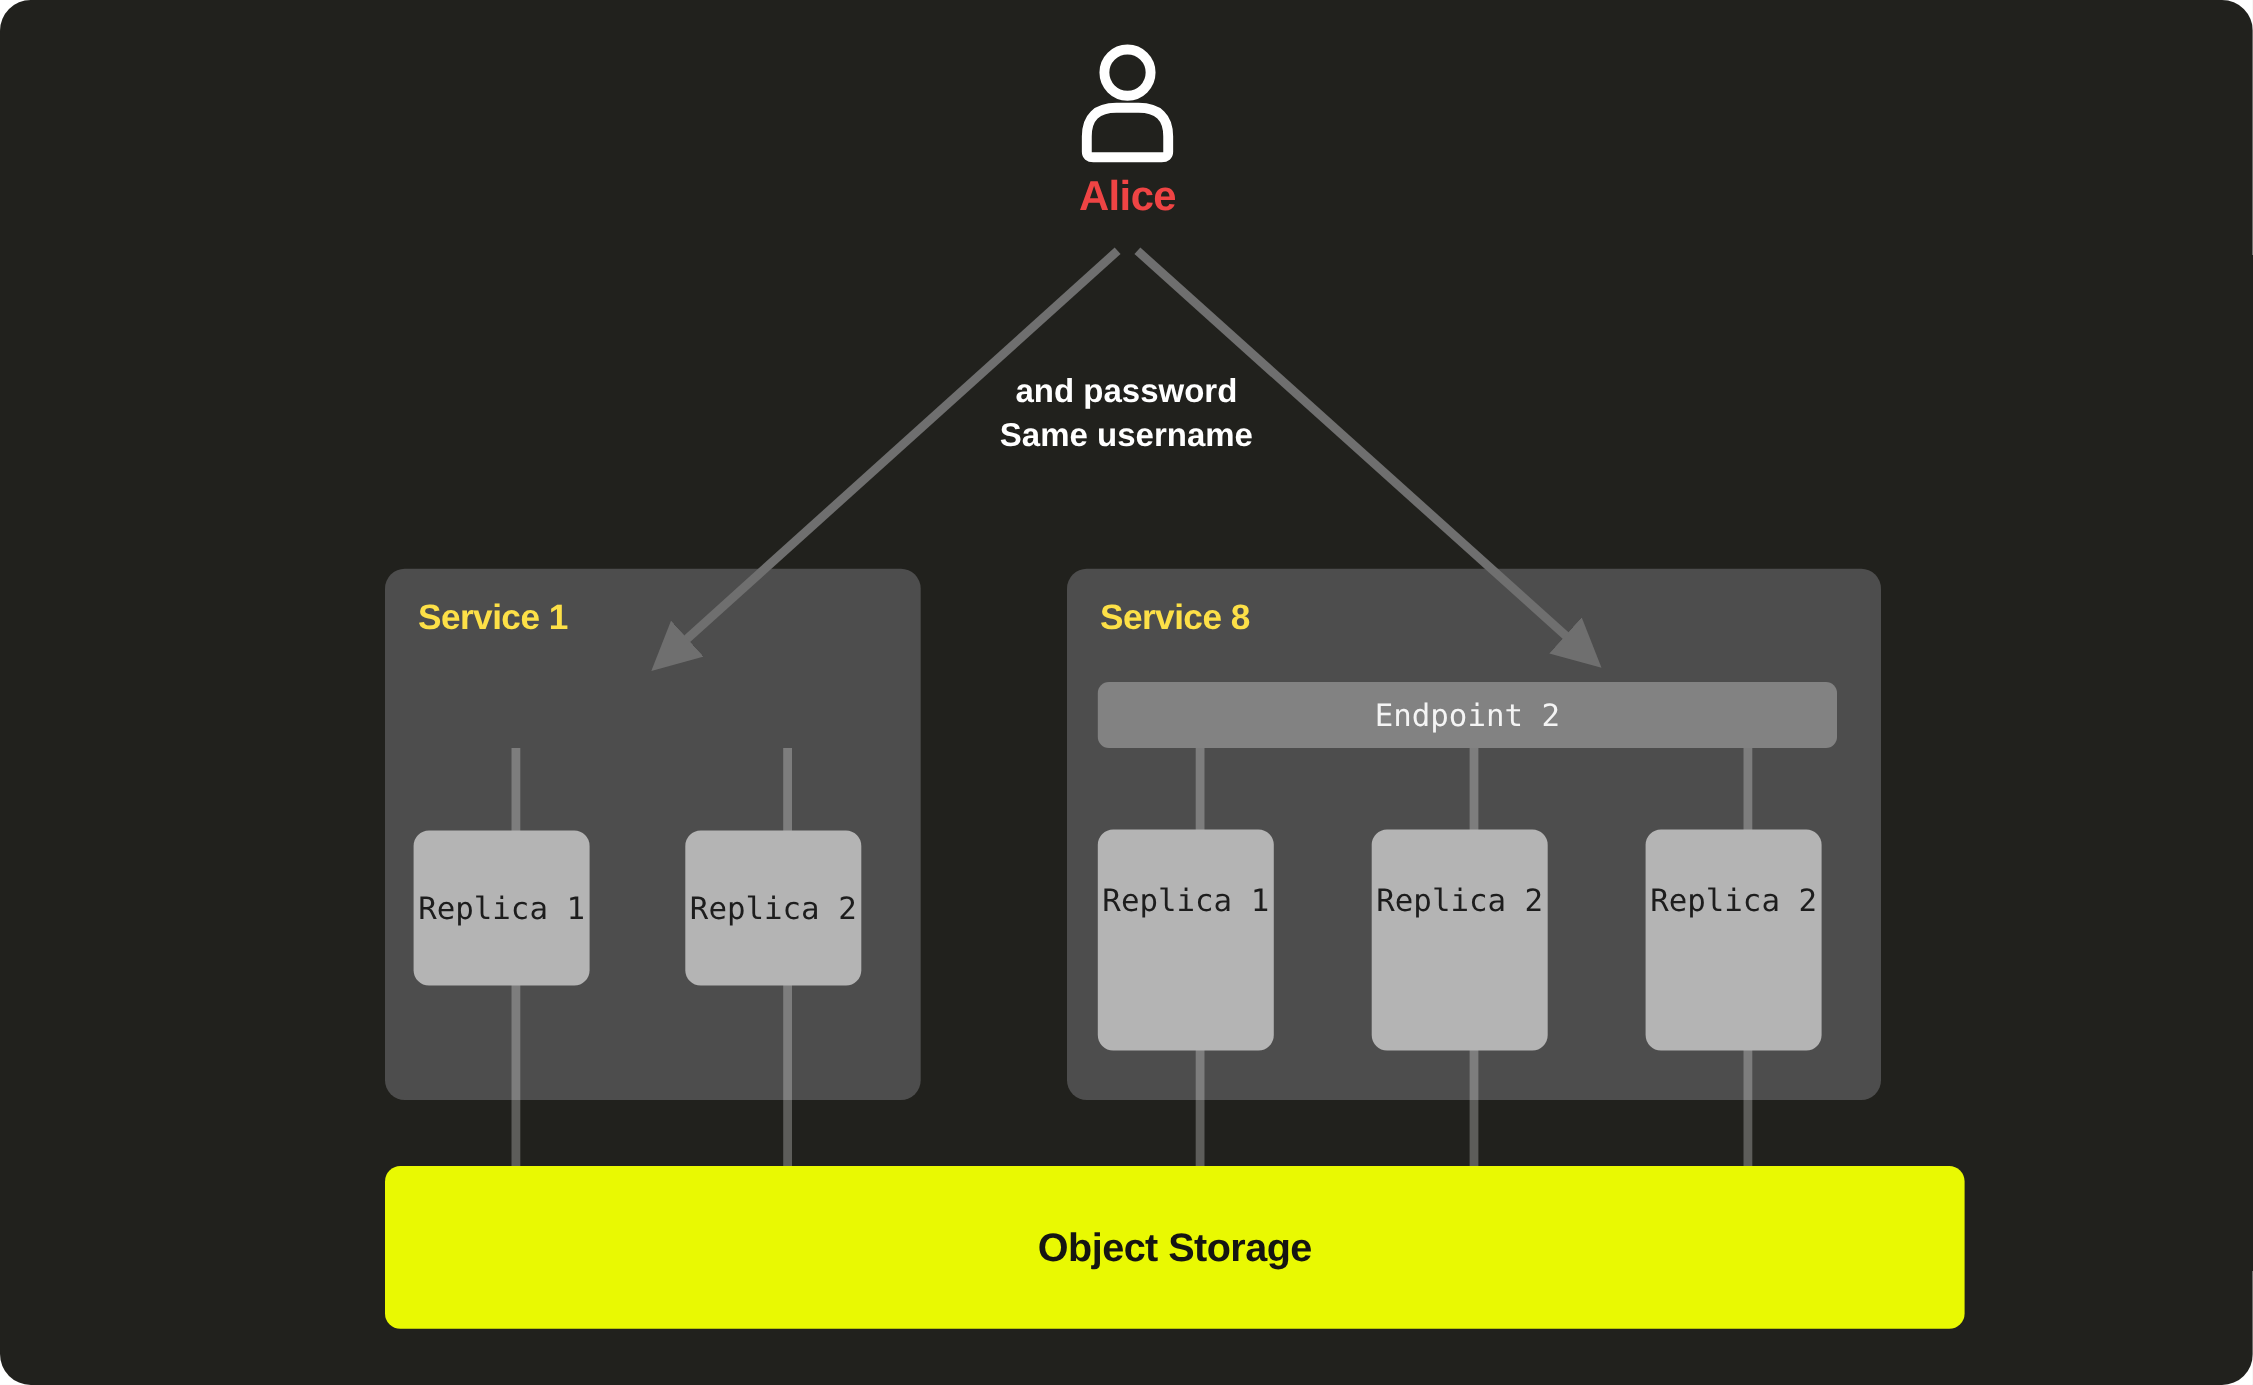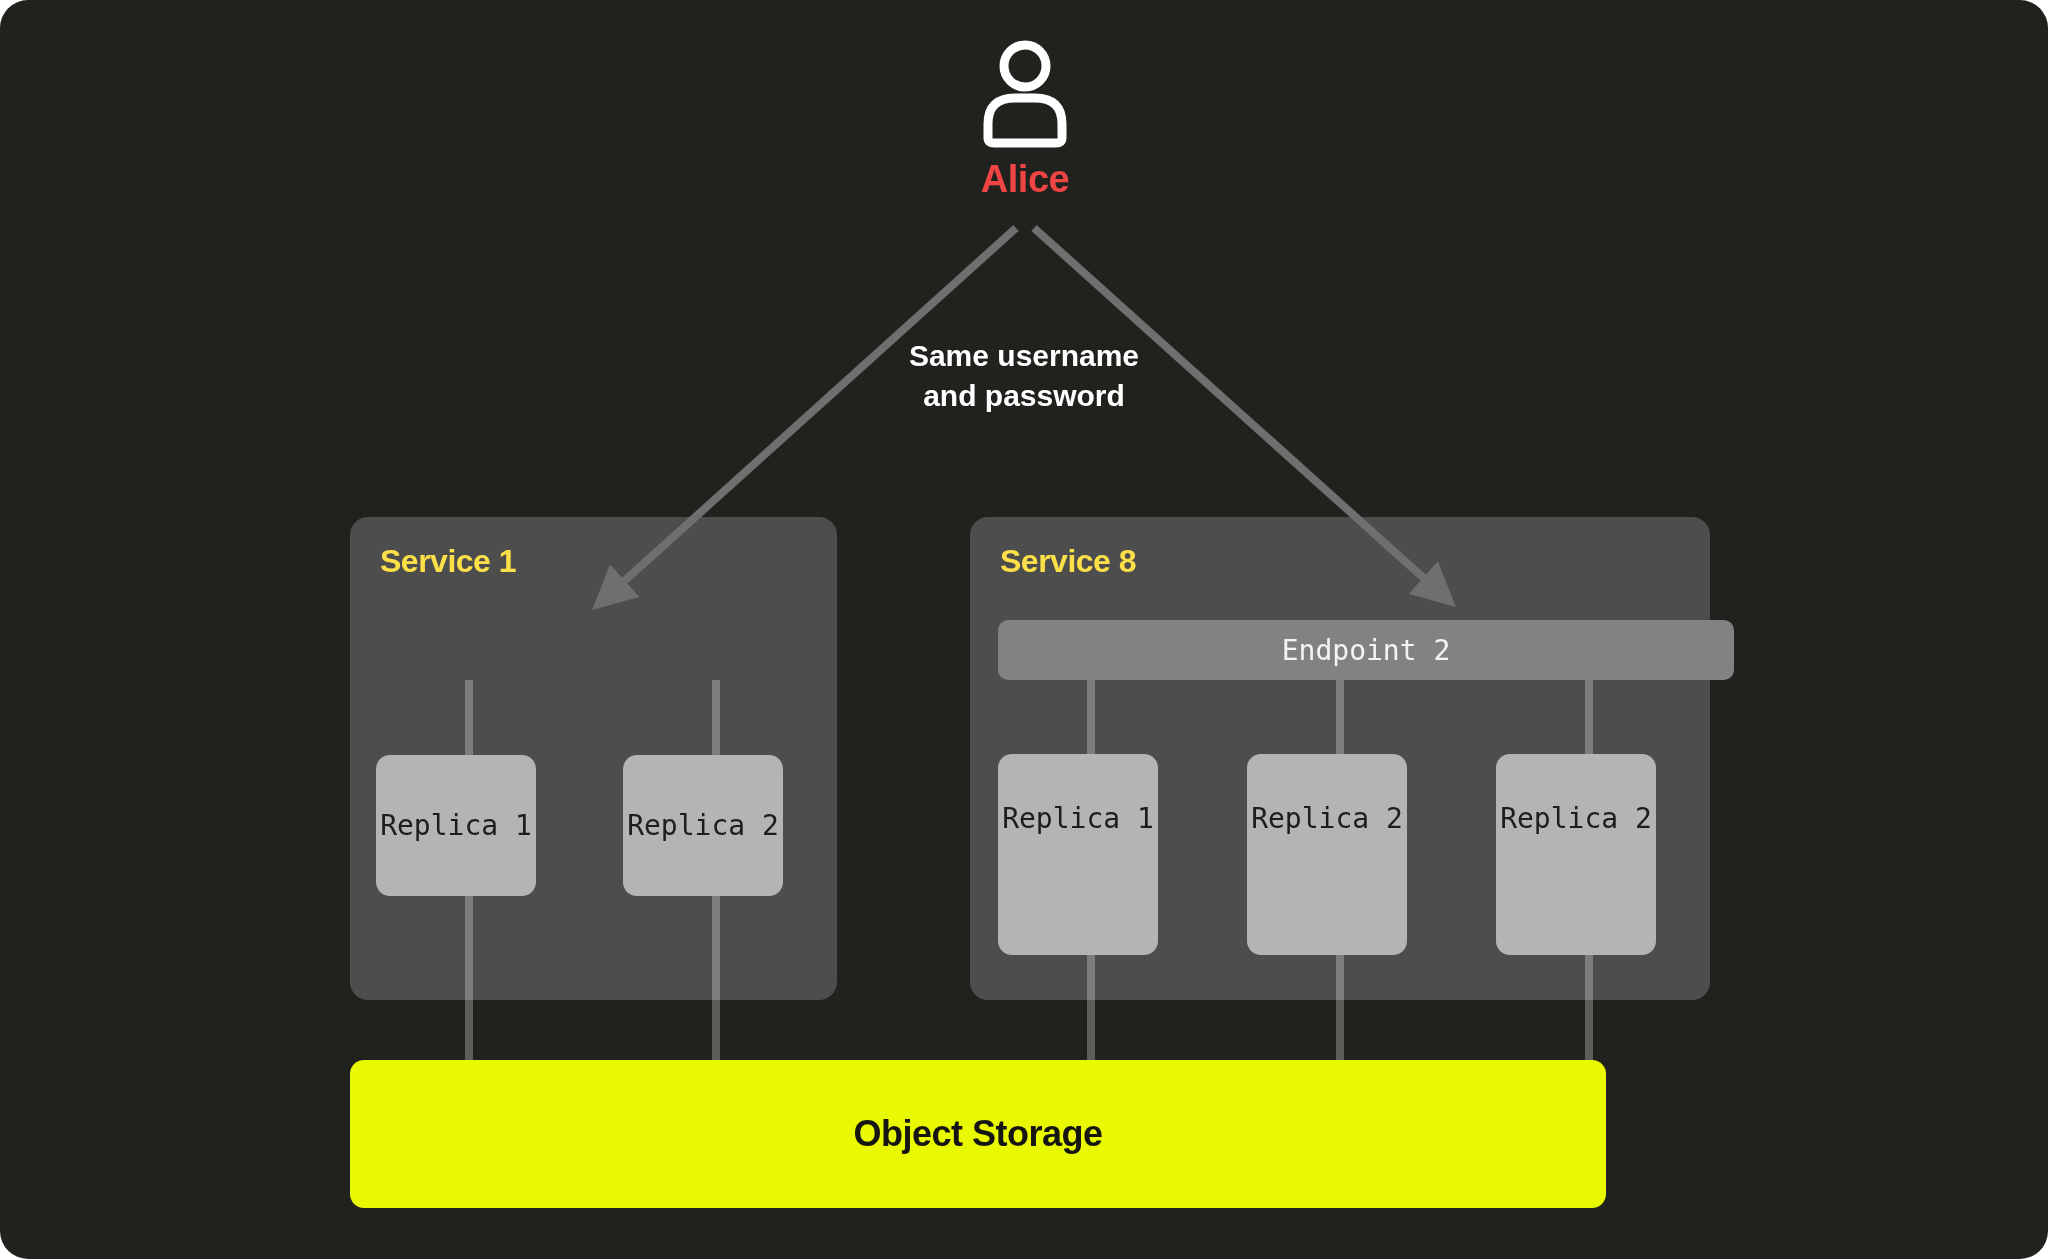--- a/index.html
+++ b/index.html
@@ -84,21 +84,21 @@
     border-radius: 10px;
     z-index: 2;
     display: flex;
     align-items: center;
     justify-content: center;
     color: #f4f4f4;
     font-family: "DejaVu Sans Mono", monospace;
     font-size: 28px;
   }
   #endpoint-1 { left: 378px; width: 431px; }
-  #endpoint-2 { left: 998px; width: 736px; }
+  #endpoint-2 { left: 998px; width: 672px; }
   
   .replica-box {
     position: absolute;
     width: 160px;
     background: #b4b4b4;
     border-radius: 14px;
     z-index: 2;
     display: flex;
     justify-content: center;
     color: #1d1d1d;
@@ -125,21 +125,21 @@
   #vline-1 { left: 465px; }
   #vline-2 { left: 712px; }
   #vline-3 { left: 1087px; }
   #vline-4 { left: 1336px; }
   #vline-5 { left: 1585px; }
   
   .storage-bar {
     position: absolute;
     left: 350px;
     top: 1060px;
-    width: 1256px;
+    width: 1436px;
     height: 148px;
     background: #e9f902;
     border-radius: 14px;
     z-index: 2;
     display: flex;
     align-items: center;
     justify-content: center;
     color: #151512;
     font-size: 36px;
     font-weight: bold;
@@ -163,22 +163,22 @@
     <defs>
       <marker id="arrowhead" markerWidth="5.5" markerHeight="5.5" refX="4" refY="2.75" orient="auto">
         <polygon points="0,0 5.5,2.75 0,5.5" fill="#6f6f6f"></polygon>
       </marker>
     </defs>
     <line x1="1016" y1="228" x2="601" y2="602" stroke="#6f6f6f" stroke-width="8" marker-end="url(#arrowhead)"></line>
     <line x1="1034" y1="228" x2="1447" y2="599" stroke="#6f6f6f" stroke-width="8" marker-end="url(#arrowhead)"></line>
   </svg>
 
   <div class="annotation">
+    <div>and password</div>
     <div>Same username</div>
-    <div>and password</div>
   </div>
 
   <div class="vline" id="vline-1"></div>
   <div class="vline" id="vline-2"></div>
   <div class="vline" id="vline-3"></div>
   <div class="vline" id="vline-4"></div>
   <div class="vline" id="vline-5"></div>
 
   <div class="service-box" id="service-1">
     <div class="service-title">Service 1</div>

